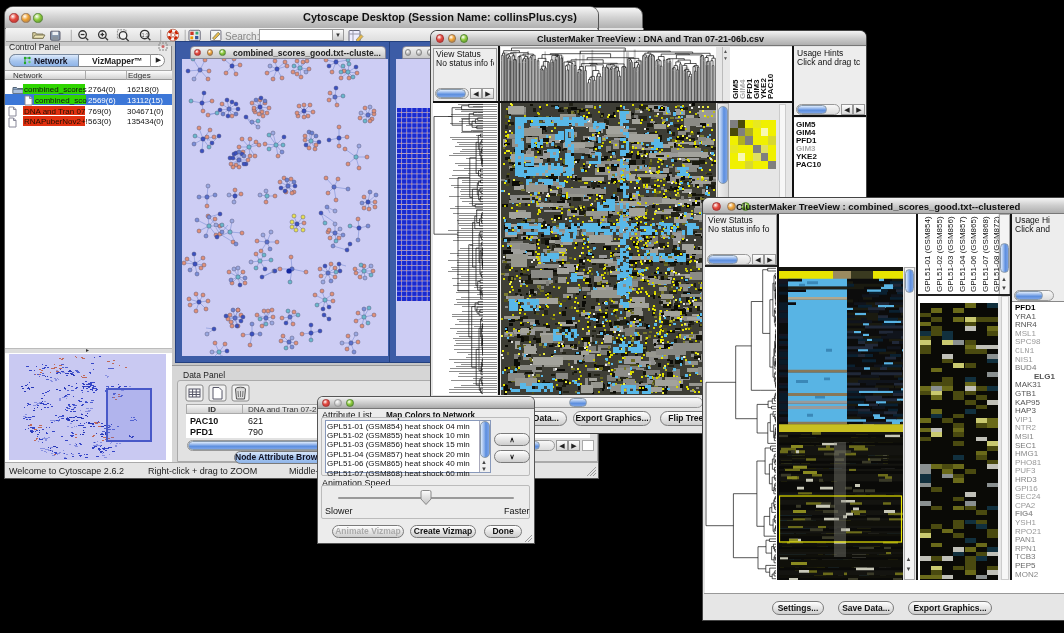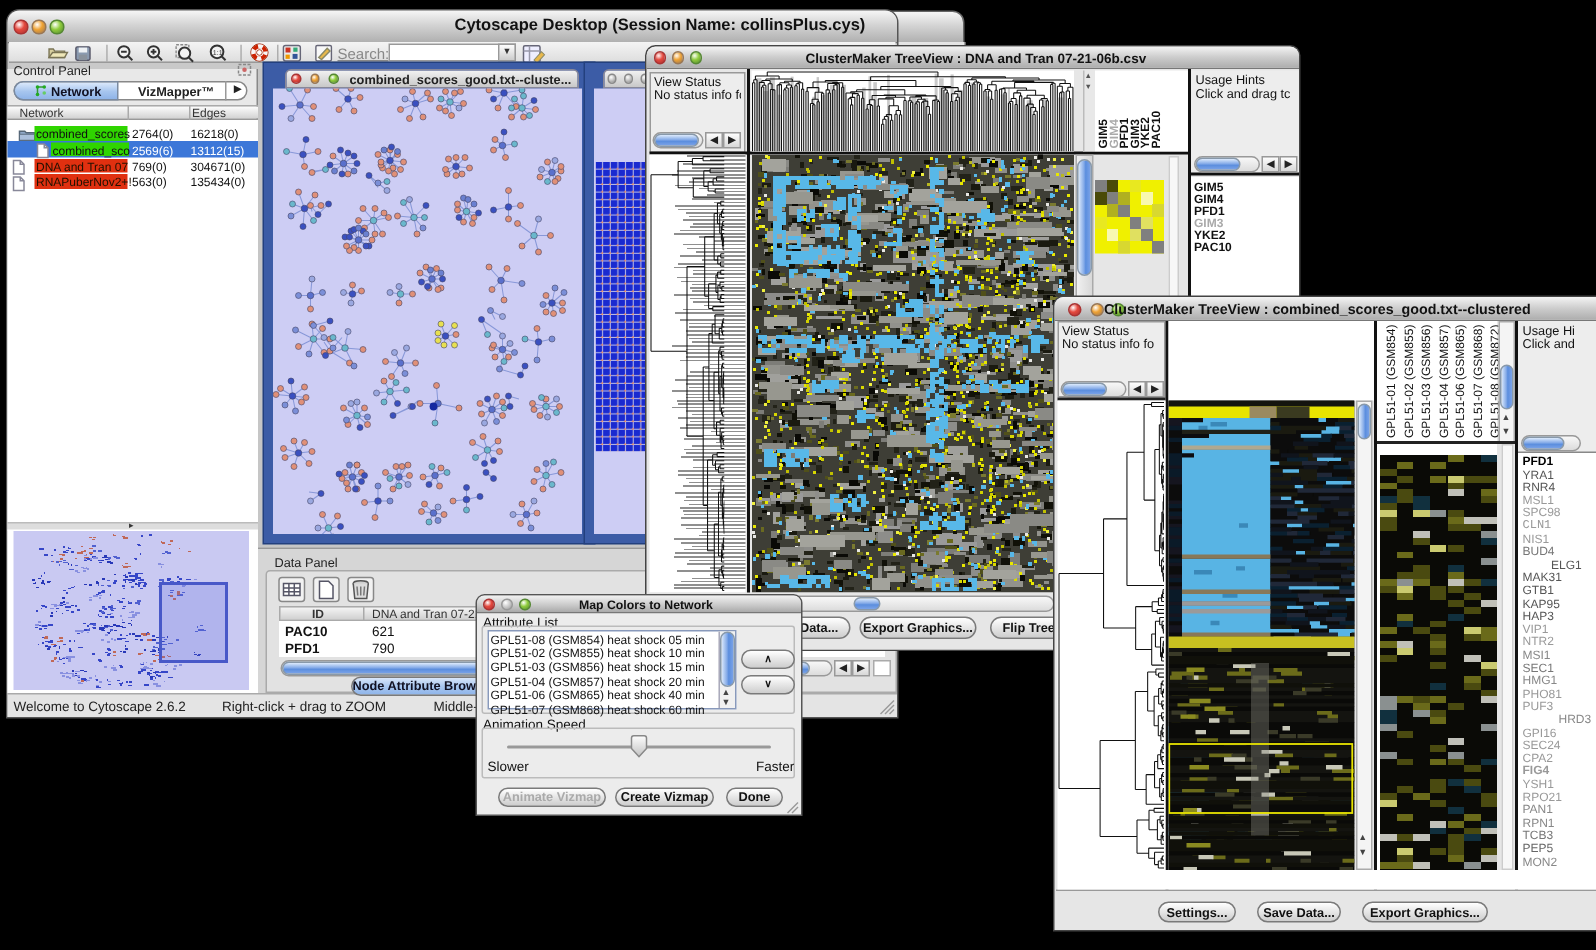--- a/index.html
+++ b/index.html
@@ -1680,33 +1680,33 @@
 <div style="left:1015px;top:291px;width:28px;height:9px;border-radius:4.5px;background:linear-gradient(#dceafc,#85abe8 45%,#5b8ede 60%,#7ba3e8);border:1px solid #8899aa;box-sizing:border-box;"></div>
 <div style="left:1012px;top:302px;width:52px;height:278px;background:#fff;"></div>
 <div style="left:1015px;top:303.0px;font-size:8px;color:#000;font-weight:bold;white-space:nowrap;">PFD1</div>
 <div style="left:1015px;top:311.6px;font-size:8px;color:#555;font-weight:normal;white-space:nowrap;">YRA1</div>
 <div style="left:1015px;top:320.2px;font-size:8px;color:#555;font-weight:normal;white-space:nowrap;">RNR4</div>
 <div style="left:1015px;top:328.8px;font-size:8px;color:#999;font-weight:normal;white-space:nowrap;">MSL1</div>
 <div style="left:1015px;top:337.4px;font-size:8px;color:#999;font-weight:normal;white-space:nowrap;">SPC98</div>
 <div style="left:1015px;top:346.0px;font-size:8px;color:#999;font-weight:normal;white-space:nowrap;font-family:Liberation Mono, monospace;">CLN1</div>
 <div style="left:1015px;top:354.6px;font-size:8px;color:#999;font-weight:normal;white-space:nowrap;">NIS1</div>
 <div style="left:1015px;top:363.2px;font-size:8px;color:#777;font-weight:normal;white-space:nowrap;">BUD4</div>
-<div style="left:1015px;top:371.8px;font-size:8px;color:#555;font-weight:normal;white-space:nowrap;padding-left:19px;">ELG1</div>
+<div style="left:1015px;top:371.8px;font-size:8px;color:#555;font-weight:bold;white-space:nowrap;padding-left:19px;">ELG1</div>
 <div style="left:1015px;top:380.4px;font-size:8px;color:#555;font-weight:normal;white-space:nowrap;">MAK31</div>
 <div style="left:1015px;top:389.0px;font-size:8px;color:#555;font-weight:normal;white-space:nowrap;">GTB1</div>
 <div style="left:1015px;top:397.6px;font-size:8px;color:#555;font-weight:normal;white-space:nowrap;">KAP95</div>
 <div style="left:1015px;top:406.2px;font-size:8px;color:#555;font-weight:normal;white-space:nowrap;">HAP3</div>
 <div style="left:1015px;top:414.8px;font-size:8px;color:#999;font-weight:normal;white-space:nowrap;">VIP1</div>
 <div style="left:1015px;top:423.4px;font-size:8px;color:#999;font-weight:normal;white-space:nowrap;">NTR2</div>
 <div style="left:1015px;top:432.0px;font-size:8px;color:#888;font-weight:normal;white-space:nowrap;">MSI1</div>
 <div style="left:1015px;top:440.6px;font-size:8px;color:#777;font-weight:normal;white-space:nowrap;">SEC1</div>
 <div style="left:1015px;top:449.2px;font-size:8px;color:#888;font-weight:normal;white-space:nowrap;">HMG1</div>
 <div style="left:1015px;top:457.79999999999995px;font-size:8px;color:#999;font-weight:normal;white-space:nowrap;">PHO81</div>
 <div style="left:1015px;top:466.4px;font-size:8px;color:#999;font-weight:normal;white-space:nowrap;">PUF3</div>
-<div style="left:1015px;top:475.0px;font-size:8px;color:#888;font-weight:normal;white-space:nowrap;margin-left:24px;">HRD3</div>
+<div style="left:1015px;top:475.0px;font-size:8px;color:#888;font-weight:normal;white-space:nowrap;">HRD3</div>
 <div style="left:1015px;top:483.6px;font-size:8px;color:#999;font-weight:normal;white-space:nowrap;">GPI16</div>
 <div style="left:1015px;top:492.2px;font-size:8px;color:#999;font-weight:normal;white-space:nowrap;">SEC24</div>
 <div style="left:1015px;top:500.79999999999995px;font-size:8px;color:#999;font-weight:normal;white-space:nowrap;">CPA2</div>
 <div style="left:1015px;top:509.4px;font-size:8px;color:#999;font-weight:bold;white-space:nowrap;">FIG4</div>
 <div style="left:1015px;top:518.0px;font-size:8px;color:#999;font-weight:normal;white-space:nowrap;">YSH1</div>
 <div style="left:1015px;top:526.6px;font-size:8px;color:#999;font-weight:normal;white-space:nowrap;">RPO21</div>
 <div style="left:1015px;top:535.2px;font-size:8px;color:#888;font-weight:normal;white-space:nowrap;">PAN1</div>
 <div style="left:1015px;top:543.8px;font-size:8px;color:#888;font-weight:normal;white-space:nowrap;">RPN1</div>
 <div style="left:1015px;top:552.4px;font-size:8px;color:#777;font-weight:normal;white-space:nowrap;">TCB3</div>
 <div style="left:1015px;top:561.0px;font-size:8px;color:#666;font-weight:normal;white-space:nowrap;">PEP5</div>
@@ -1714,25 +1714,25 @@
 <div style="left:704px;top:593px;width:387px;height:27px;background:#e6e6e6;border-top:1px solid #999;box-sizing:border-box;"></div>
 <div style="left:705px;top:580px;width:359px;height:13px;background:#fff;"></div>
 <div style="left:772px;top:601px;width:52px;height:14px;border-radius:7.0px;background:linear-gradient(#ffffff,#e8e8e8 45%,#cdcdcd);border:1px solid #7a7a7a;box-sizing:border-box;text-align:center;font-size:8.5px;font-weight:bold;color:#111;line-height:12px;white-space:nowrap;overflow:hidden;">Settings...</div>
 <div style="left:838px;top:601px;width:56px;height:14px;border-radius:7.0px;background:linear-gradient(#ffffff,#e8e8e8 45%,#cdcdcd);border:1px solid #7a7a7a;box-sizing:border-box;text-align:center;font-size:8.5px;font-weight:bold;color:#111;line-height:12px;white-space:nowrap;overflow:hidden;">Save Data...</div>
 <div style="left:908px;top:601px;width:84px;height:14px;border-radius:7.0px;background:linear-gradient(#ffffff,#e8e8e8 45%,#cdcdcd);border:1px solid #7a7a7a;box-sizing:border-box;text-align:center;font-size:8.5px;font-weight:bold;color:#111;line-height:12px;white-space:nowrap;overflow:hidden;">Export Graphics...</div>
 <div style="left:318px;top:397px;width:216px;height:146px;background:#ececec;border-radius:5px 5px 0 0;box-shadow:0 0 0 1px #555;"></div>
 <div style="left:318px;top:397px;width:216px;height:12px;border-radius:5px 5px 0 0;background:linear-gradient(#f2f2f2,#c8c8c8 60%,#aaa);border-bottom:1px solid #777;box-sizing:border-box;"></div>
 <div style="left:322.2px;top:399.2px;width:7.6px;height:7.6px;border-radius:50%;background:radial-gradient(circle at 35% 30%, #fff 0%, #e5493e 45%, #a33 100%);border:1px solid #a33;box-sizing:border-box;"></div>
 <div style="left:334.2px;top:399.2px;width:7.6px;height:7.6px;border-radius:50%;background:radial-gradient(circle at 35% 30%, #fff 0%, #cfcfcf 45%, #999 100%);border:1px solid #999;box-sizing:border-box;"></div>
 <div style="left:346.2px;top:399.2px;width:7.6px;height:7.6px;border-radius:50%;background:radial-gradient(circle at 35% 30%, #fff 0%, #8fcc3c 45%, #583 100%);border:1px solid #583;box-sizing:border-box;"></div>
-<div style="left:386px;top:399px;font-size:8.2px;color:#111;font-weight:bold;white-space:nowrap;">Map Colors to Network</div>
+<div style="left:386px;top:411px;font-size:8.2px;color:#111;font-weight:bold;white-space:nowrap;">Map Colors to Network</div>
 <div style="left:322px;top:410px;font-size:9px;color:#111;font-weight:normal;white-space:nowrap;">Attribute List</div>
 <div style="left:321px;top:417px;width:209px;height:59px;border:1px solid #bbb;border-radius:2px;box-sizing:border-box;"></div>
 <div style="left:325px;top:420px;width:166px;height:53px;background:#fff;border:1px solid #8899bb;box-sizing:border-box;"></div>
-<div style="left:327px;top:421.5px;font-size:8px;color:#111;font-weight:normal;white-space:nowrap;max-width:150px;overflow:hidden;">GPL51-08 (GSM854) heat shock 05 min</div>
+<div style="left:327px;top:421.5px;font-size:8px;color:#111;font-weight:normal;white-space:nowrap;max-width:150px;overflow:hidden;">GPL51-01 (GSM854) heat shock 04 min</div>
 <div style="left:327px;top:430.9px;font-size:8px;color:#111;font-weight:normal;white-space:nowrap;max-width:150px;overflow:hidden;">GPL51-02 (GSM855) heat shock 10 min</div>
 <div style="left:327px;top:440.3px;font-size:8px;color:#111;font-weight:normal;white-space:nowrap;max-width:150px;overflow:hidden;">GPL51-03 (GSM856) heat shock 15 min</div>
 <div style="left:327px;top:449.7px;font-size:8px;color:#111;font-weight:normal;white-space:nowrap;max-width:150px;overflow:hidden;text-align:right;">GPL51-04 (GSM857) heat shock 20 min</div>
 <div style="left:327px;top:459.1px;font-size:8px;color:#111;font-weight:normal;white-space:nowrap;max-width:150px;overflow:hidden;">GPL51-06 (GSM865) heat shock 40 min</div>
 <div style="left:327px;top:468.5px;font-size:8px;color:#111;font-weight:normal;white-space:nowrap;max-width:150px;overflow:hidden;">GPL51-07 (GSM868) heat shock 60 min</div>
 <div style="left:479px;top:421px;width:11px;height:51px;background:#f0f0f0;border-left:1px solid #aab;box-sizing:border-box;"></div>
 <div style="left:480px;top:421px;width:10px;height:37px;border-radius:5px;background:linear-gradient(90deg,#dceafc,#85abe8 45%,#5b8ede 60%,#7ba3e8);border:1px solid #8899aa;box-sizing:border-box;"></div>
 <div style="left:481px;top:459px;font-size:6px;color:#444;font-weight:normal;white-space:nowrap;">▲</div>
 <div style="left:481px;top:466px;font-size:6px;color:#444;font-weight:normal;white-space:nowrap;">▼</div>
 <div style="left:494px;top:433px;width:36px;height:13px;border-radius:6.5px;background:linear-gradient(#ffffff,#e8e8e8 45%,#cdcdcd);border:1px solid #7a7a7a;box-sizing:border-box;text-align:center;font-size:7px;font-weight:bold;color:#111;line-height:11px;white-space:nowrap;overflow:hidden;">∧</div>

